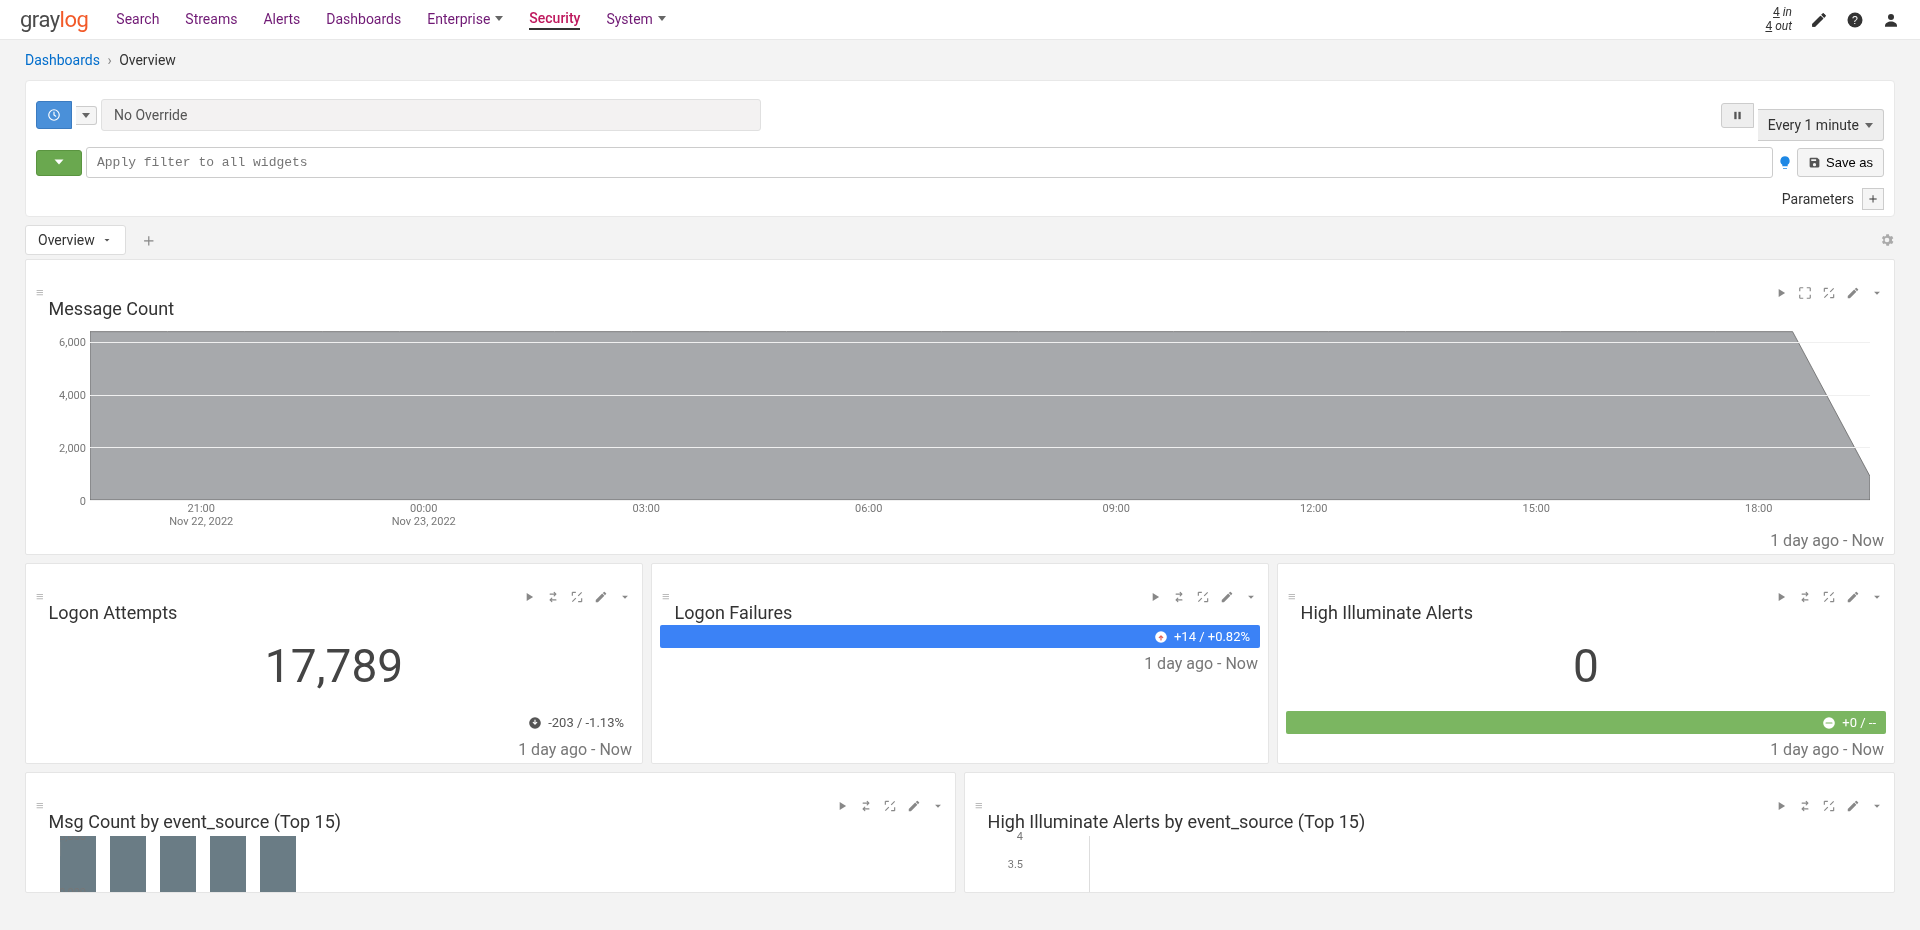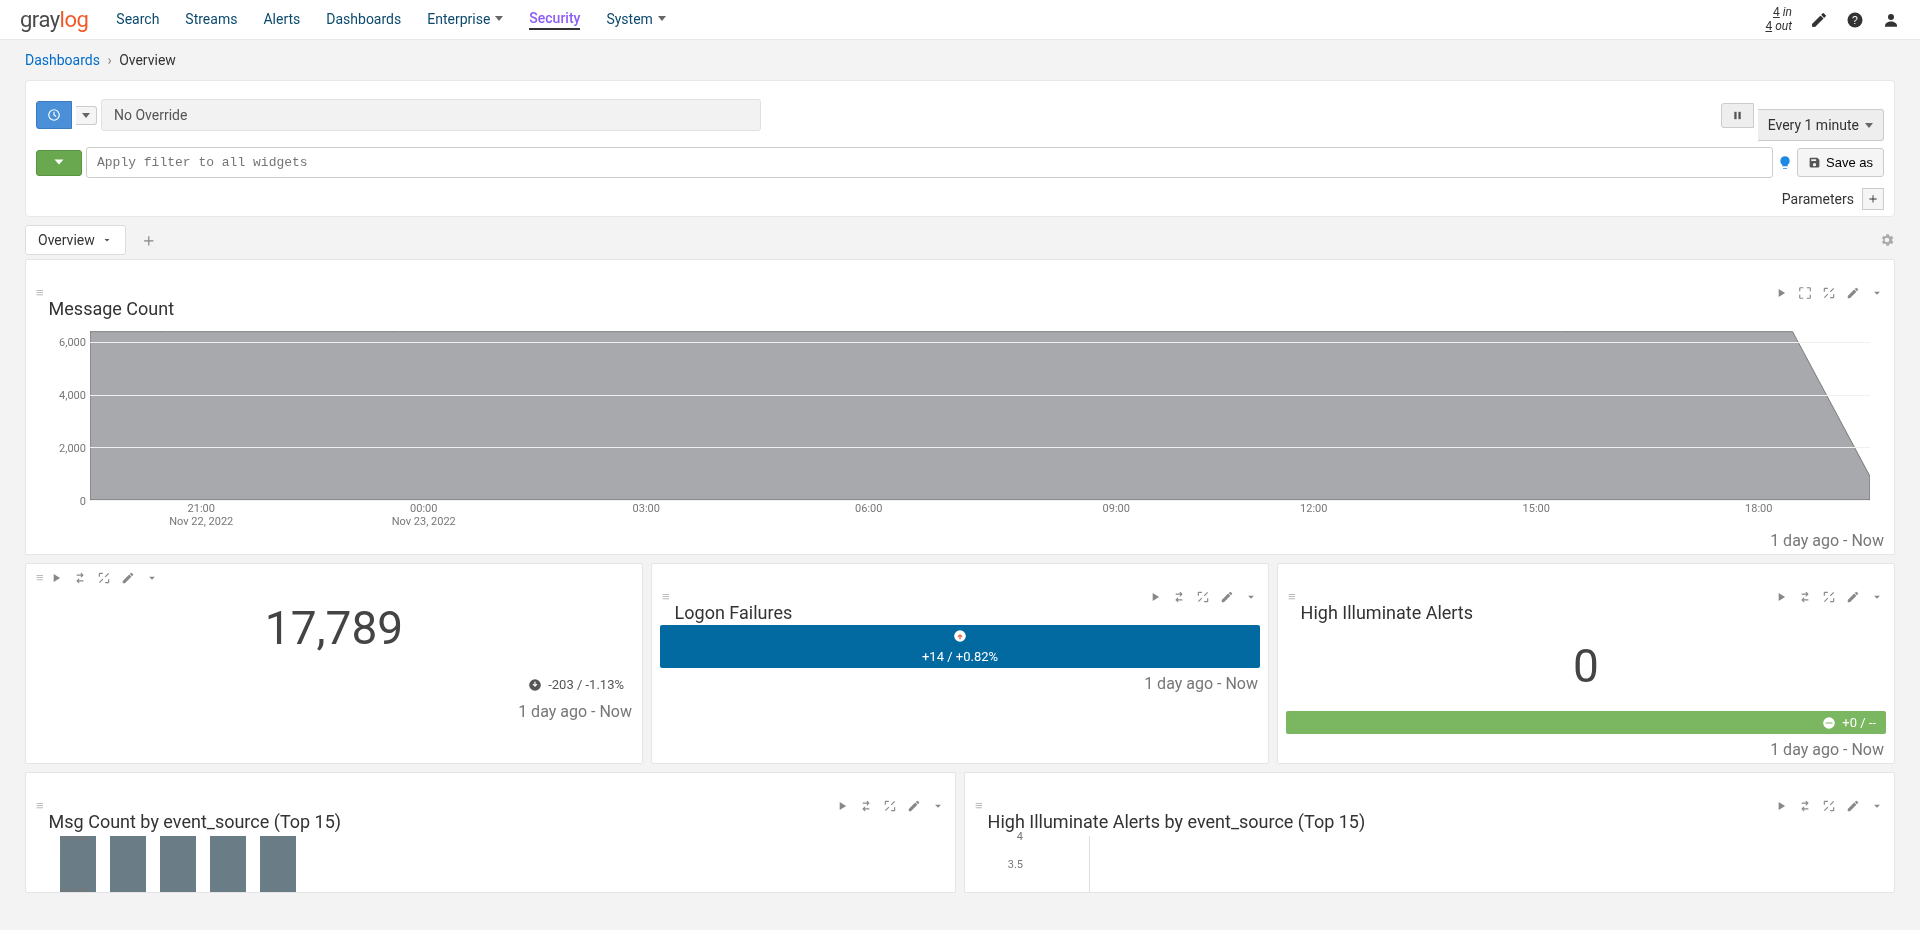--- a/index.html
+++ b/index.html
@@ -3,22 +3,22 @@
 <meta charset="utf-8">
 <style>
 * { box-sizing: border-box; margin: 0; padding: 0; }
 body { font-family: -apple-system, BlinkMacSystemFont, "Segoe UI", Roboto, "Helvetica Neue", sans-serif; font-size: 14px; color: #333; background: #fff; }
 
 
 .topnav { height: 40px; display: flex; align-items: center; padding: 0 20px; border-bottom: 1px solid #e8e8e8; }
 .brand { font-size: 22px; font-weight: 400; letter-spacing: -0.5px; color: #4a4a4a; margin-right: 28px; }
 .brand .accent { color: #f25a29; }
 .nav-links { display: flex; gap: 26px; flex: 1; }
-.nav-link { color: #0c4a6e; text-decoration: none; display: flex; align-items: center; gap: 5px; padding-bottom: 2px; }
-.nav-link.active { color: #8b5cf6; border-bottom: 2px solid #333; font-weight: 500; }
+.nav-link { color: #701a75; text-decoration: none; display: flex; align-items: center; gap: 5px; padding-bottom: 2px; }
+.nav-link.active { color: #be185d; border-bottom: 2px solid #333; font-weight: 500; }
 .caret-down { width: 0; height: 0; border-left: 4px solid transparent; border-right: 4px solid transparent; border-top: 5px solid #666; }
 .nav-right { display: flex; align-items: center; gap: 18px; }
 .io-stats { font-size: 12px; text-align: right; line-height: 1.1; }
 .io-stats .n { text-decoration: underline; }
 .io-stats em { font-style: italic; }
 .nav-icon { width: 18px; height: 18px; fill: #333; cursor: pointer; }
 
 
 .page-bg { background: #f3f3f3; min-height: calc(100vh - 40px); }
 
@@ -70,21 +70,21 @@
 .mc-area { position: absolute; left: 0; right: 0; top: 0; bottom: 0; }
 .mc-area svg { width: 100%; height: 100%; display:block; }
 .mc-xaxis { position: absolute; left: 30px; right: 4px; bottom: 0; height: 28px; }
 .mc-xlabel { position: absolute; font-size: 11px; color: #777; transform: translateX(-50%); top: 2px; text-align:center; line-height:1.15;}
 
 
 .row3 { display: grid; grid-template-columns: 1fr 1fr 1fr; gap: 8px; }
 .bignum { font-size: 46px; font-weight: 400; color: #444; text-align: center; padding: 14px 0 18px; }
 .trend-bar { margin: 0 8px 4px; border-radius: 2px; color: #fff; font-size: 13px; text-align: right; padding: 4px 10px; display: flex; justify-content: flex-end; align-items:center; gap:6px; }
 .trend-white { background: #fff; color: #555; }
-.trend-red { background: #0369a1; flex-direction: column; }
+.trend-red { background: #3b82f6; }
 .trend-green { background: #7bb661; }
 
 
 .row2 { display: grid; grid-template-columns: 1fr 1fr; gap: 8px; }
 .bars-partial { height: 56px; margin: 2px 10px 0 34px; position: relative; display:flex; align-items:flex-end; gap:14px; overflow:hidden;}
 .bars-partial .bar { width: 36px; background: #6a7c85; height: 100%; }
 .bars-y { position:absolute; left:-2px; top:0; bottom:0; width:32px;}
 .bars-ylbl { position:absolute; right:4px; font-size:11px; color:#777; transform:translateY(-50%); }
 .line-partial { height: 56px; margin: 2px 10px 0 34px; position: relative; }
 .line-y { position:absolute; left:-2px; top:0; bottom:0; width:30px;}
@@ -260,20 +260,21 @@
             <div class="mc-xlabel" style="left: 93.75%;">18:00</div>
           </div>
     </div>
     <div class="widget-foot">1 day ago - Now</div>
   </div>
 
   <div class="row3">
     <div class="widget">
       <div class="widget-head">
         <span class="grip">≡</span>
+        <span class="widget-title">Logon Attempts</span>
         <div class="widget-actions" id="la-actions">
               <svg class="wact icon" viewBox="0 0 24 24">
                 <path d="M8 5v14l11-7z"></path>
               </svg>
               <svg class="wact icon" viewBox="0 0 24 24">
                 <path d="M7 7h10m0 0l-3-3m3 3l-3 3M17 17H7m0 0l3 3m-3-3l3-3" stroke="#888" stroke-width="2" fill="none" stroke-linecap="round"></path>
               </svg>
               <svg class="wact icon" viewBox="0 0 24 24">
                 <path d="M4 4h6M4 4v6M20 20h-6M20 20v-6M4 20l6-6M20 4l-6 6" stroke="#888" stroke-width="2" fill="none"></path>
               </svg>

